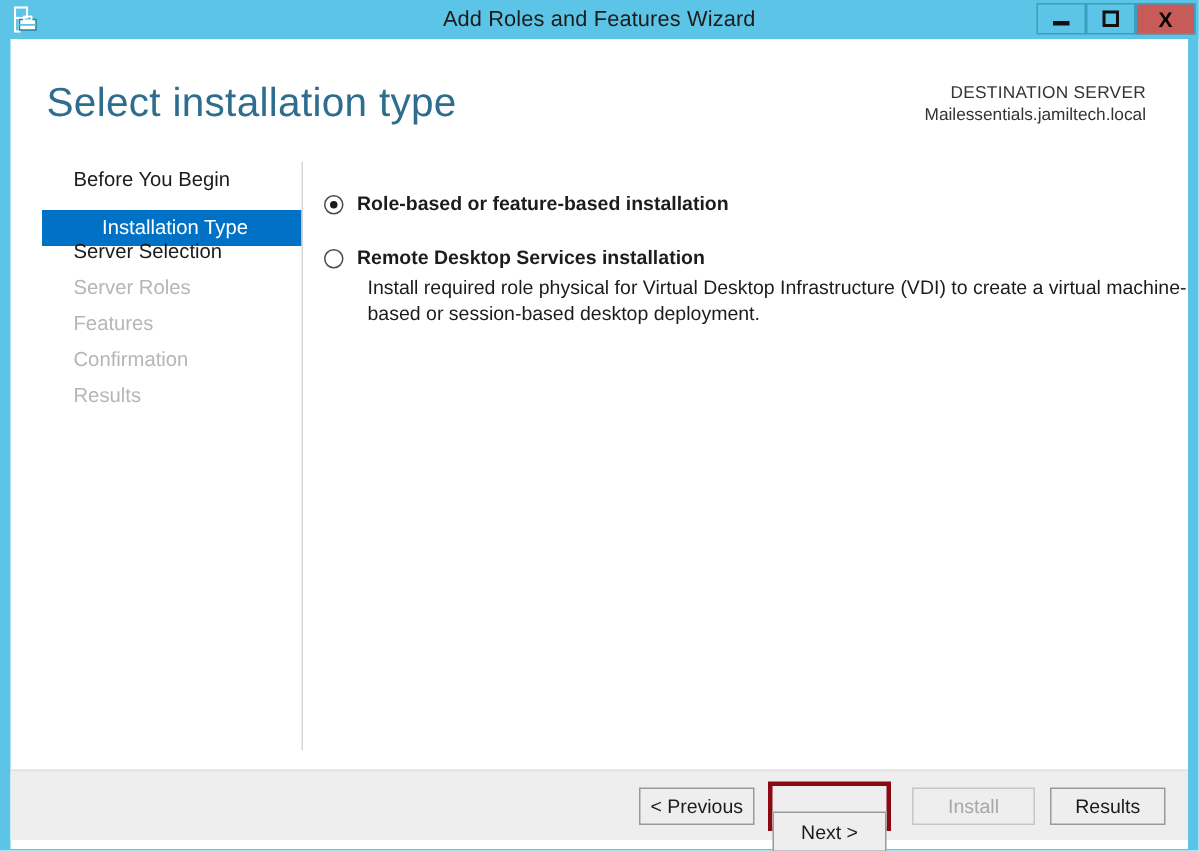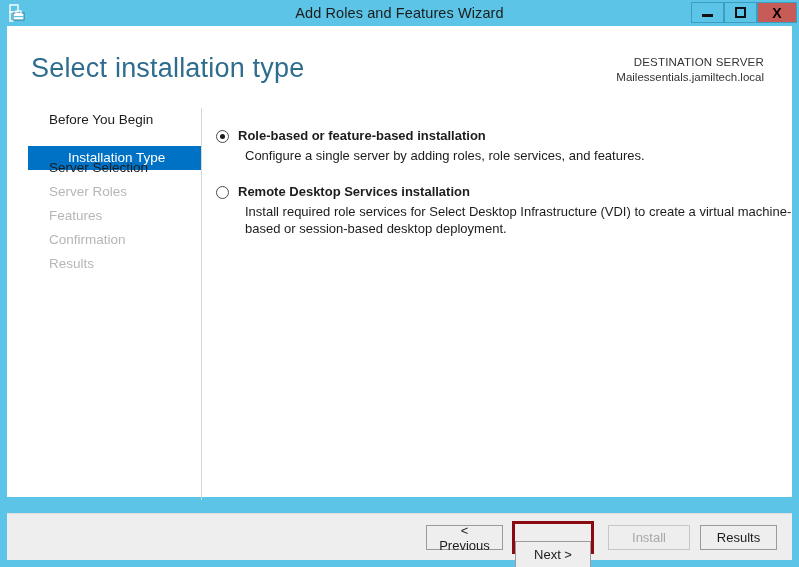--- a/index.html
+++ b/index.html
@@ -85,21 +85,21 @@
     border: 2px solid #111;
     box-sizing: border-box;
   }
 
   
   #client {
     position: absolute;
     left: 7px;
     top: 26px;
     width: 785px;
-    height: 471px;
+    height: 540px;
     background: #ffffff;
     box-sizing: border-box;
   }
 
   
   #page-title {
     position: absolute;
     left: 24px;
     top: 27px;
     font-size: 27px;
@@ -256,21 +256,21 @@
     height: 25px;
     background: #eeeeee;
     border: 1px solid #9a9a9a;
     box-sizing: border-box;
     font-size: 13px;
     color: #1c1c1c;
     font-family: "Liberation Sans", sans-serif;
     display: flex;
     align-items: center;
     justify-content: center;
-    padding: 8px;
+    padding: 0;
   }
   #btn-previous { left: 419px; width: 77px; }
   #btn-next-wrap {
     position: absolute;
     left: 505px;
     top: 7px;
     width: 82px;
     height: 33px;
     border: 3px solid #8b0a12;
     box-sizing: border-box;
@@ -329,41 +329,40 @@
 
     <div id="page-title">Select installation type</div>
 
     <div id="dest-block">
       <span id="dest-label">DESTINATION SERVER</span>
       <span id="dest-server">Mailessentials.jamiltech.local</span>
     </div>
 
     <div id="sidebar">
       <div class="nav-item" style="top:0px;">Before You Begin</div>
-      <div class="nav-item selected" style="top:38px;padding-left:40px;">Installation Type</div>
+      <div class="nav-item selected" style="top:32px;padding-left:40px;">Installation Type</div>
       <div class="nav-item" style="top:48px;">Server Selection</div>
       <div class="nav-item disabled" style="top:72px;">Server Roles</div>
       <div class="nav-item disabled" style="top:96px;">Features</div>
       <div class="nav-item disabled" style="top:120px;">Confirmation</div>
       <div class="nav-item disabled" style="top:144px;">Results</div>
     </div>
     <div id="nav-divider"></div>
 
     <div id="content">
 
       <div class="option-block">
         <span class="radio checked"></span>
         <div class="option-title">Role-based or feature-based installation</div>
-        <div class="option-desc">Configure a single server by adding roles, role services, and features.</div>
       </div>
 
       <div class="option-block second">
         <span class="radio"></span>
         <div class="option-title">Remote Desktop Services installation</div>
-        <div class="option-desc">Install required role services for Select Desktop Infrastructure (VDI) to create a virtual machine-based or session-based desktop deployment.</div>
+        <div class="option-desc">Install required role physical for Virtual Desktop Infrastructure (VDI) to create a virtual machine-based or session-based desktop deployment.</div>
       </div>
     </div>
 
     <div id="footer-divider"></div>
     <div id="footer">
       <button class="footbtn" id="btn-previous">&lt; Previous</button>
       <div id="btn-next-wrap">
         <button id="btn-next">Next &gt;</button>
       </div>
       <button class="footbtn" id="btn-install" disabled="">Install</button>

